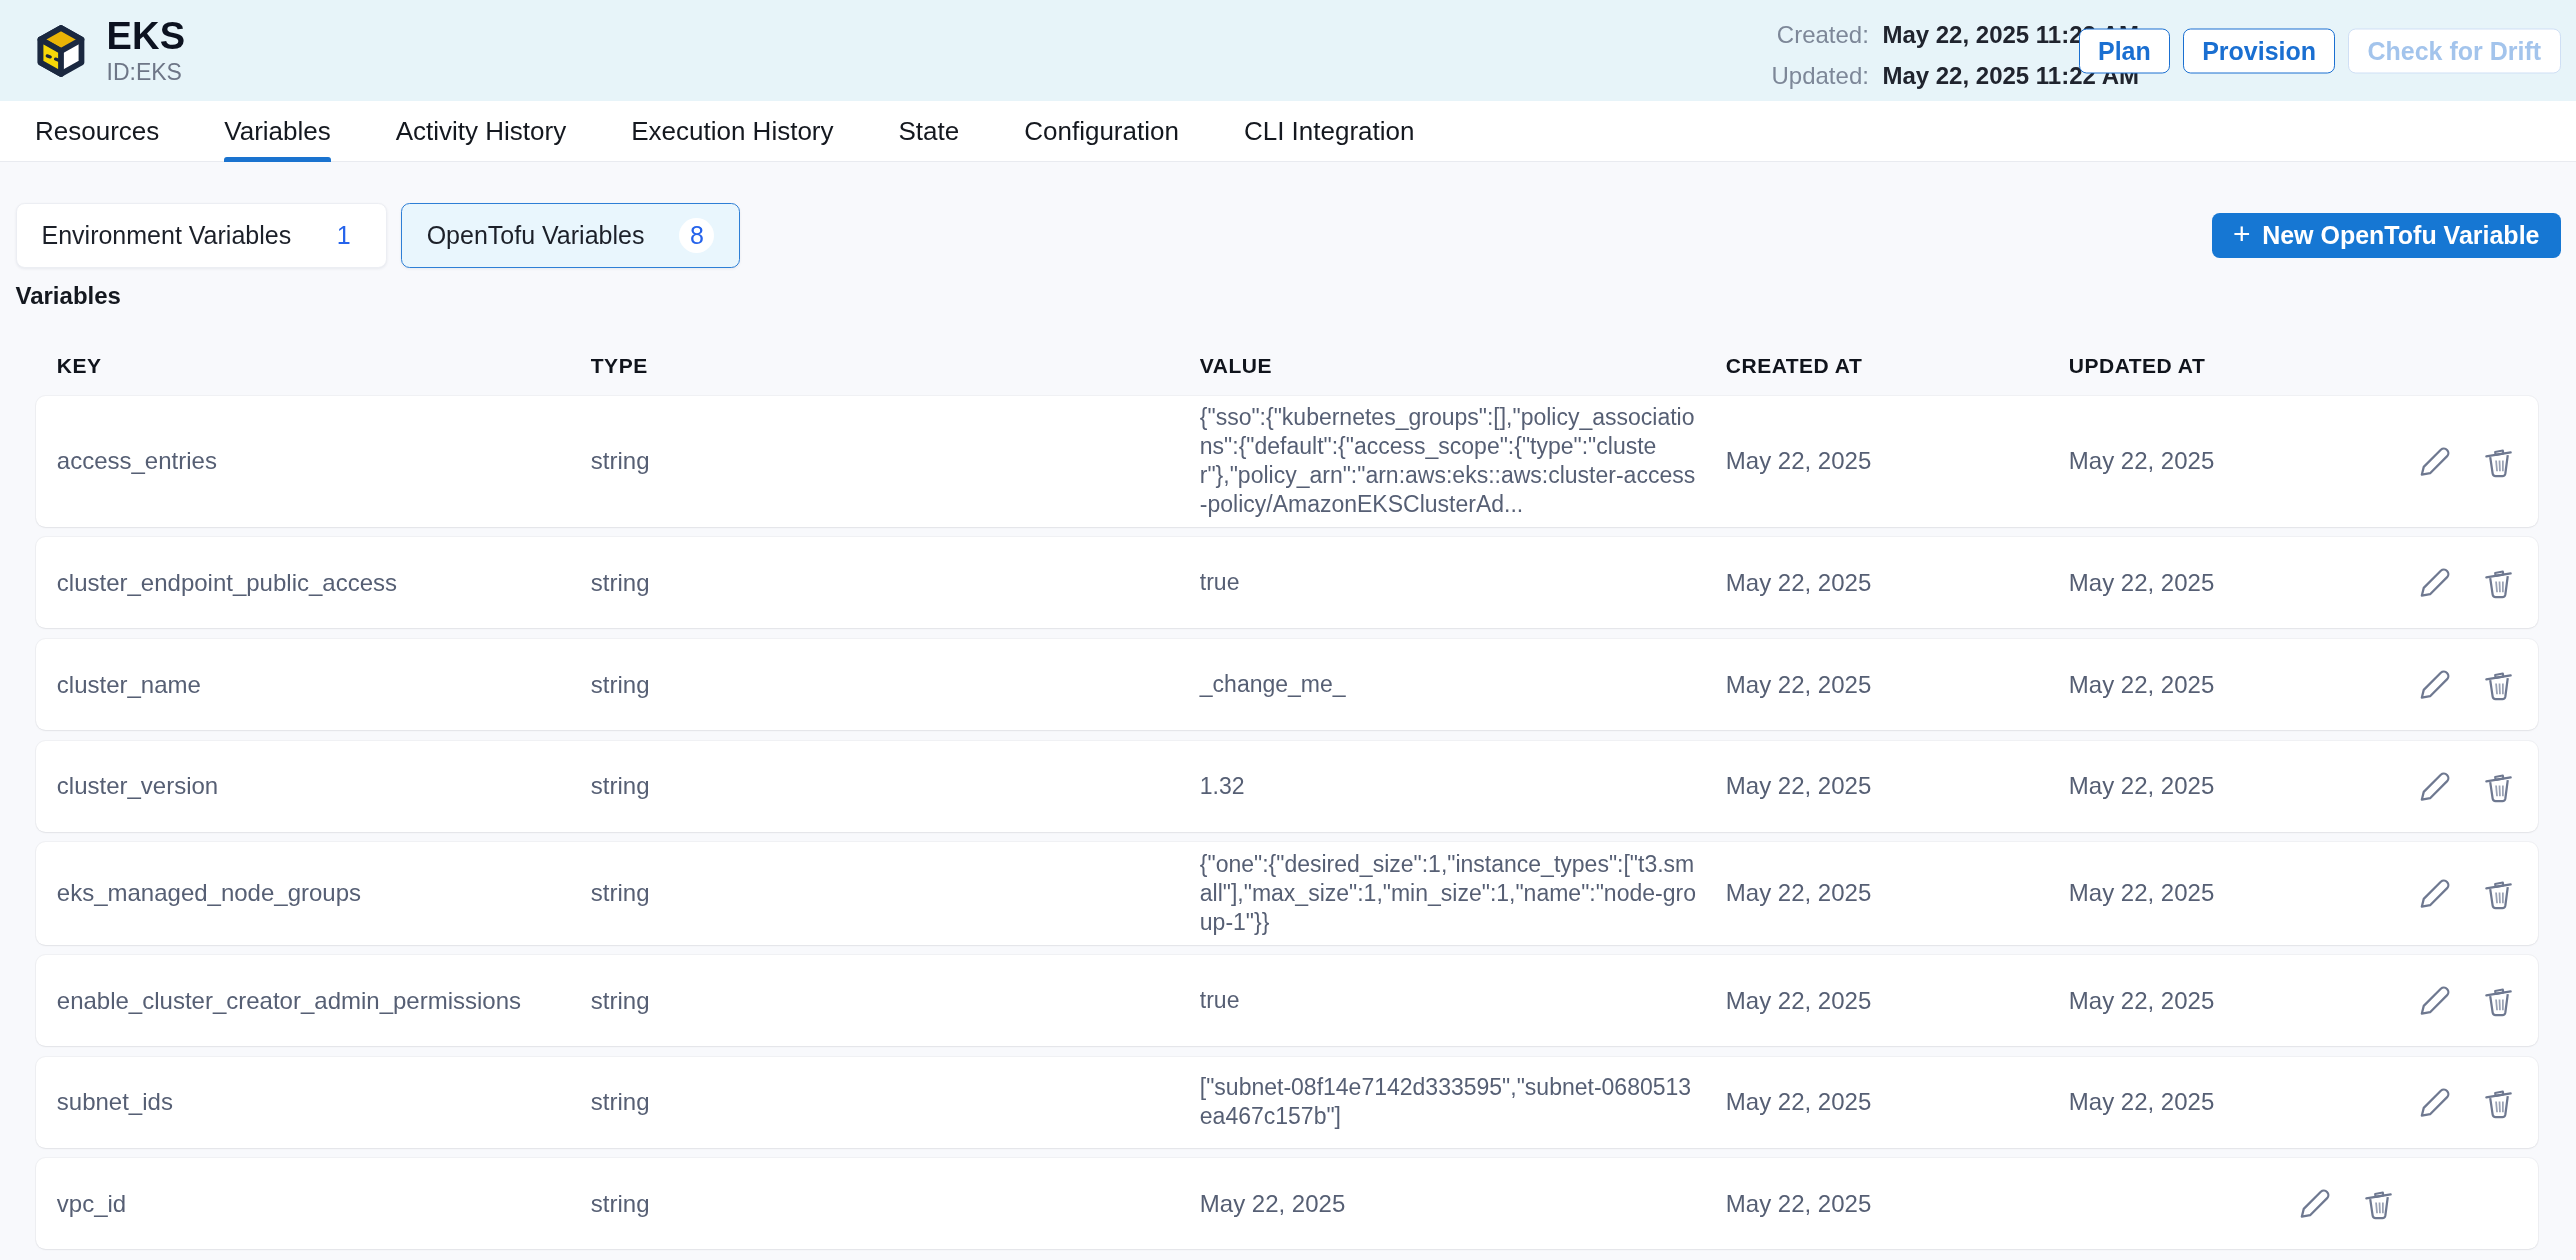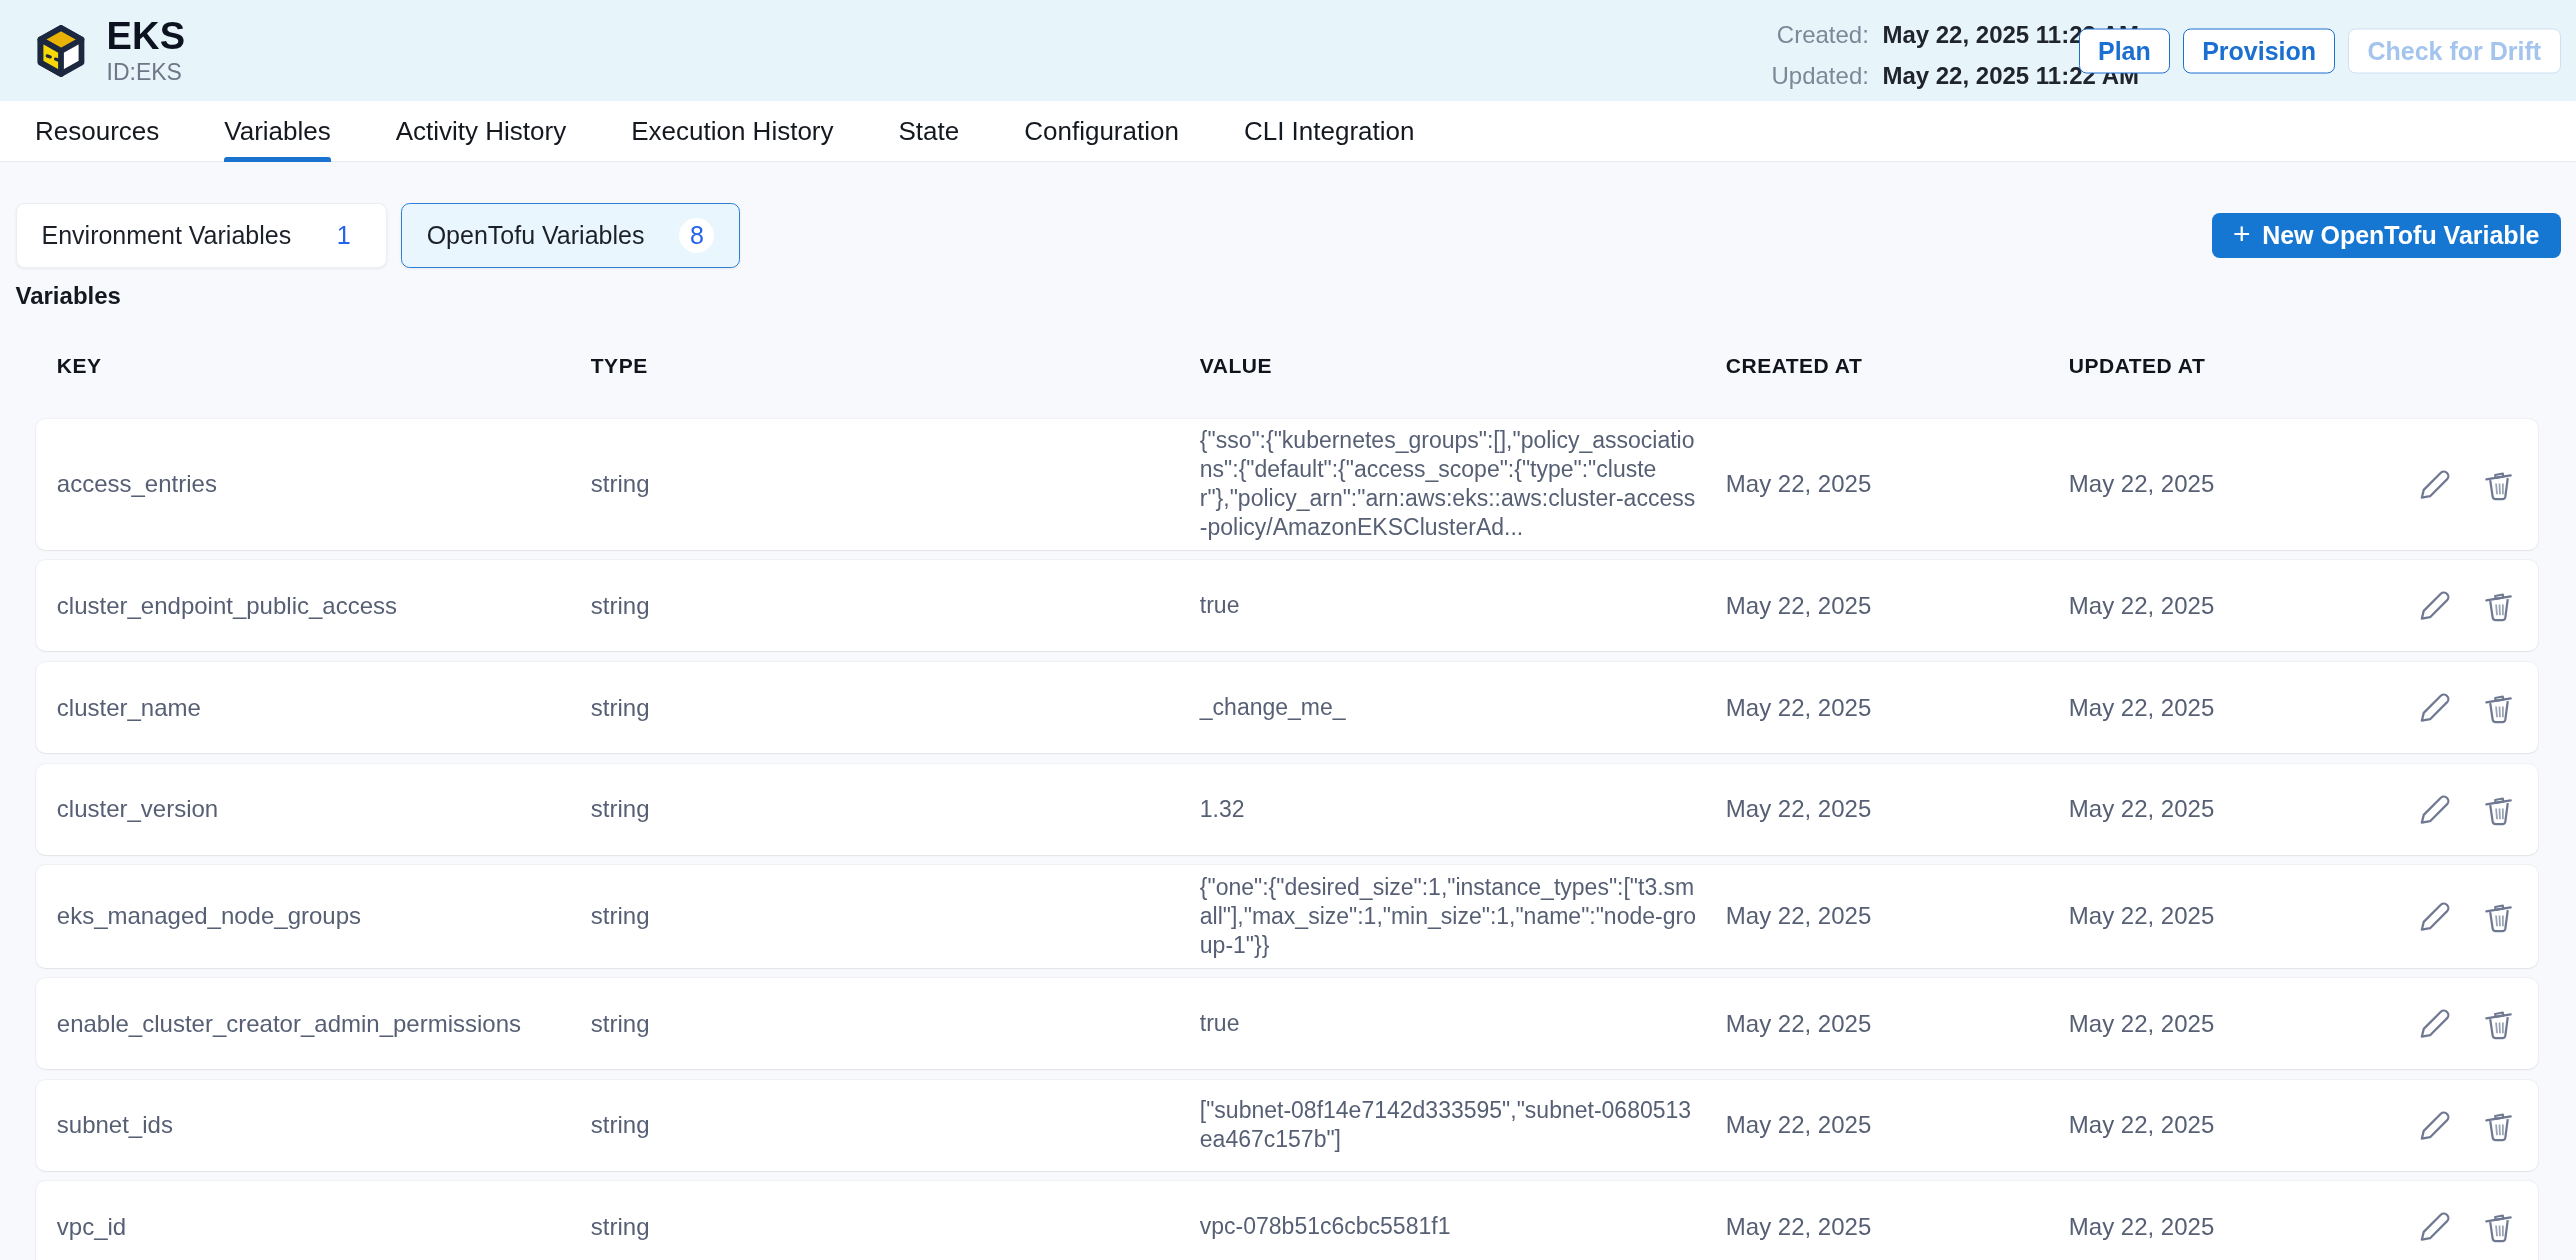--- a/index.html
+++ b/index.html
@@ -41,21 +41,21 @@
   .pill-label{ font-size:25px; font-weight:500; color:#1c2029; }
   .pill-count{ margin-left:35px; min-width:35px; height:35px; border-radius:50%; background:#ffffff; display:flex; align-items:center; justify-content:center; font-size:25px; font-weight:500; color:#2563eb; }
   .btn-primary{ margin-left:auto; height:45px; padding:0 21px; background:#1677d3; border:none; border-radius:7.7px; color:#ffffff; font-size:25px; font-weight:700; font-family:inherit; display:flex; align-items:center; gap:11.6px; cursor:pointer; }
   .btn-primary .plus{ font-size:30px; font-weight:400; line-height:1; margin-top:-2.9px; }
 
   .section-title{ margin-top:13.5px; font-size:24px; font-weight:600; color:#14181f; }
 
   
   .table-wrap{ margin-top:44px; padding:0 23px 0 20.3px; }
   .grid-cols{ display:grid; grid-template-columns:534px 609px 526px 343px 329px 1fr; align-items:center; }
-  .table-head{ padding-left:21px; padding-right:19.3px; margin-bottom:41px; }
+  .table-head{ padding-left:21px; padding-right:19.3px; margin-bottom:18px; }
   .th{ font-size:21px; font-weight:700; color:#10141c; letter-spacing:0.5px; }
   .table-body{ display:flex; flex-direction:column; gap:10.6px; }
   .row-card{ background:#ffffff; border-radius:9.7px; min-height:91px; padding:7.7px 19.3px 7.7px 21px; box-shadow:0 1px 1.9px rgba(16,24,40,.06), 0 0 0 1px rgba(16,24,40,.035); }
   .cell{ font-size:24px; color:#565f74; }
   .cell.value{ font-size:23px; line-height:29px; word-break:break-all; padding-right:29px; }
   .actions{ display:flex; justify-content:flex-end; align-items:center; gap:26px; }
   .icon-btn{ width:39px; height:39px; background:none; border:none; padding:0; cursor:pointer; display:flex; align-items:center; justify-content:center; }
   .icon-btn svg{ display:block; }
 </style>
 </head>
@@ -307,21 +307,20 @@
             <line x1="17.5" y1="19" x2="18.5" y2="30" stroke="#9aa2b4" stroke-width="1.8"></line>
             <line x1="21" y1="19" x2="21.5" y2="30" stroke="#9aa2b4" stroke-width="1.8"></line>
             <line x1="24.5" y1="19" x2="24.5" y2="30" stroke="#9aa2b4" stroke-width="1.8"></line>
           </svg>
         </button>
       </div>
     </div>
         <div class="grid-cols row-card">
       <div class="cell">vpc_id</div>
       <div class="cell">string</div>
-      <div class="cell value">vpc-078b51c6cbc5581f1</div>
       <div class="cell">May 22, 2025</div>
       <div class="cell">May 22, 2025</div>
       <div class="actions">
         <button class="icon-btn">
           <svg width="39" height="39" viewBox="0 0 40 40">
             <path d="M8 33.5 L10 25.5 L27.5 8 a4.6 4.6 0 0 1 6.5 6.5 L16.5 32 L8 33.5 Z" fill="none" stroke="#6e7890" stroke-width="2.3" stroke-linejoin="round"></path>
           </svg>
         </button>
         <button class="icon-btn">
           <svg width="39" height="39" viewBox="0 0 40 40">

